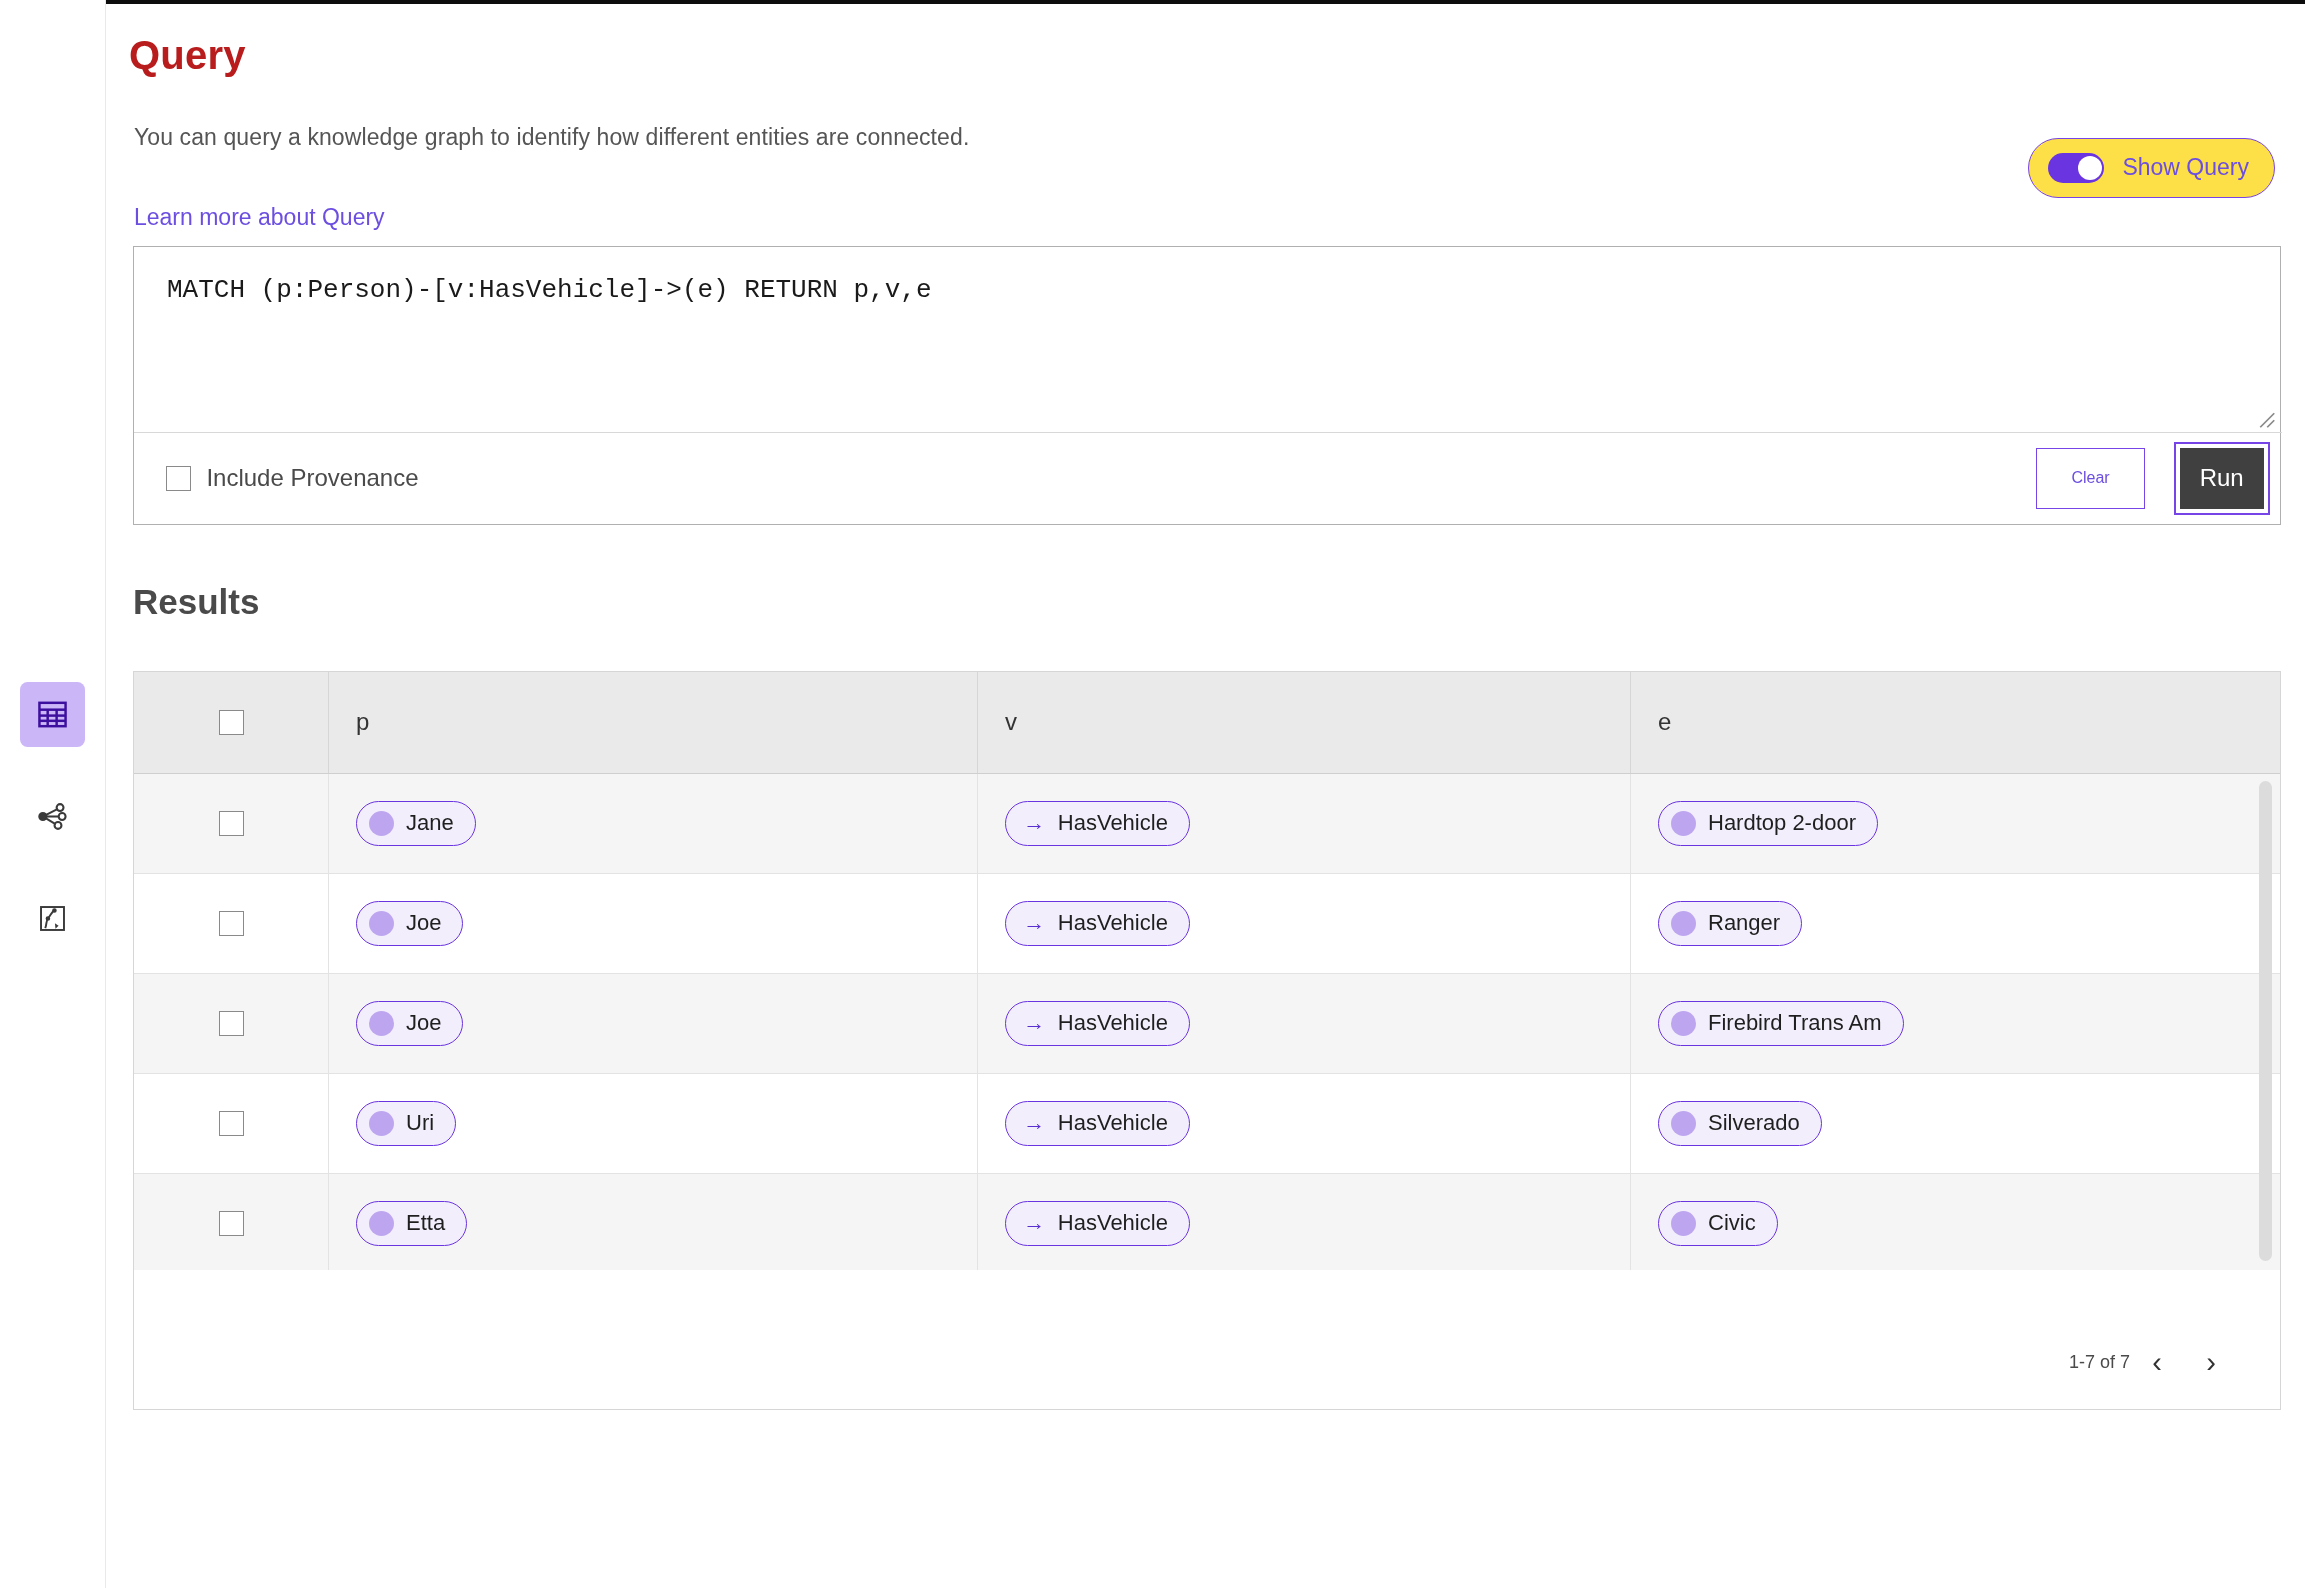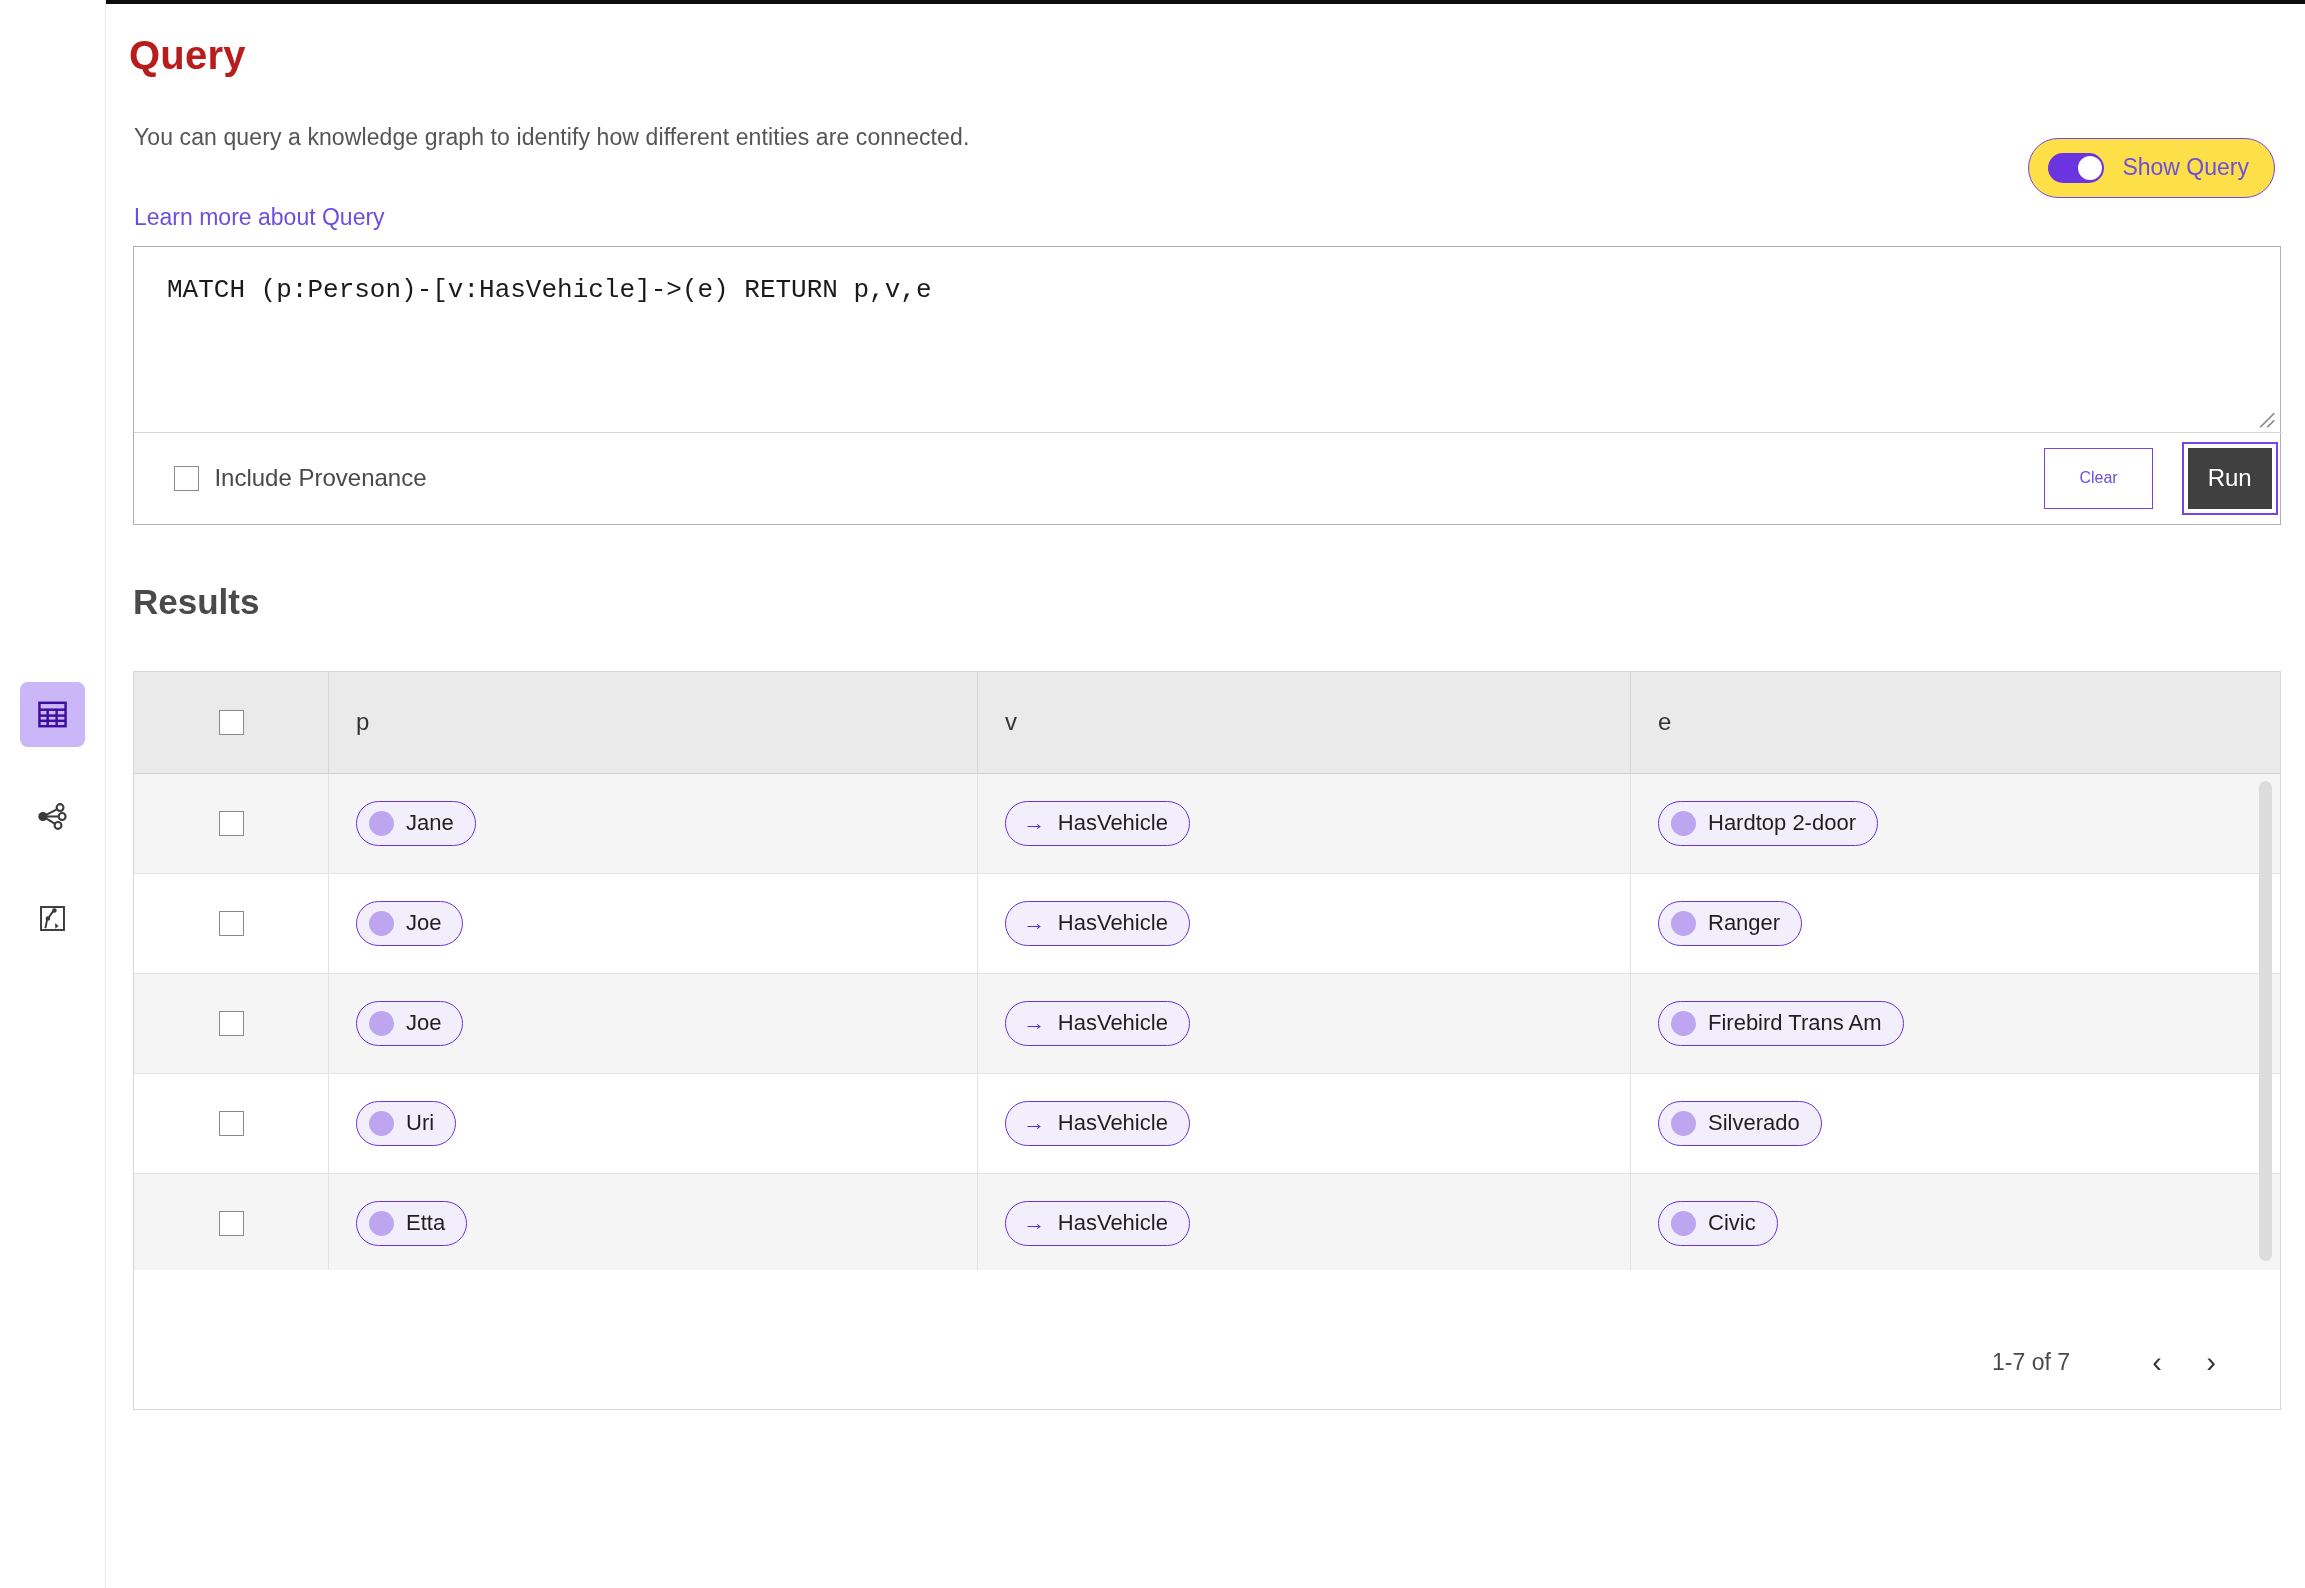--- a/index.html
+++ b/index.html
@@ -137,21 +137,21 @@
     pointer-events: none;
   }
   .qta-sep {
     position: absolute;
     left: 0; top: 185px;
     width: 2148px; height: 1px;
     background: #d8d8d8;
   }
   .qbar {
     position: absolute;
-    left: 12px; top: 186px;
+    left: 4px; top: 186px;
     width: 2148px;
     height: 91px;
     display: flex;
     align-items: center;
   }
   .provenance {
     position: absolute;
     left: 28px;
     display: flex;
     align-items: center;
@@ -303,23 +303,22 @@
     border: 1px solid #d6d6d6;
     border-top: none;
     background: #ffffff;
     display: flex;
     align-items: center;
     justify-content: flex-end;
     padding-right: 42px;
     gap: 0;
   }
   .pager .count {
-    font-size: 23px;
+    font-size: 18px;
     color: #4a4a4a;
-    margin-right: 60px;
   }
   .pager .nav {
     width: 54px; height: 54px;
     display: flex;
     align-items: center;
     justify-content: center;
     font-size: 29px;
     color: #333333;
     cursor: pointer;
     background: transparent;

